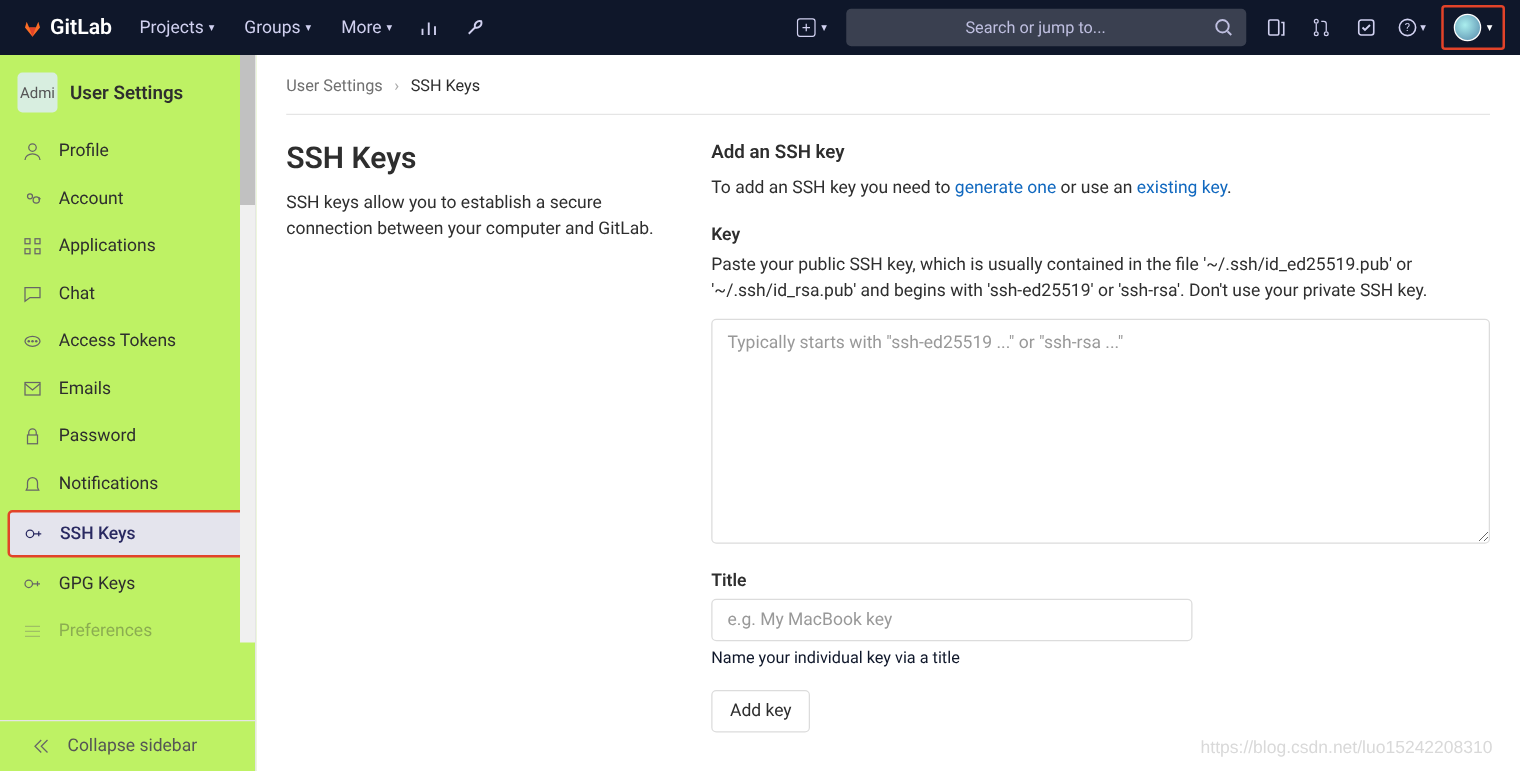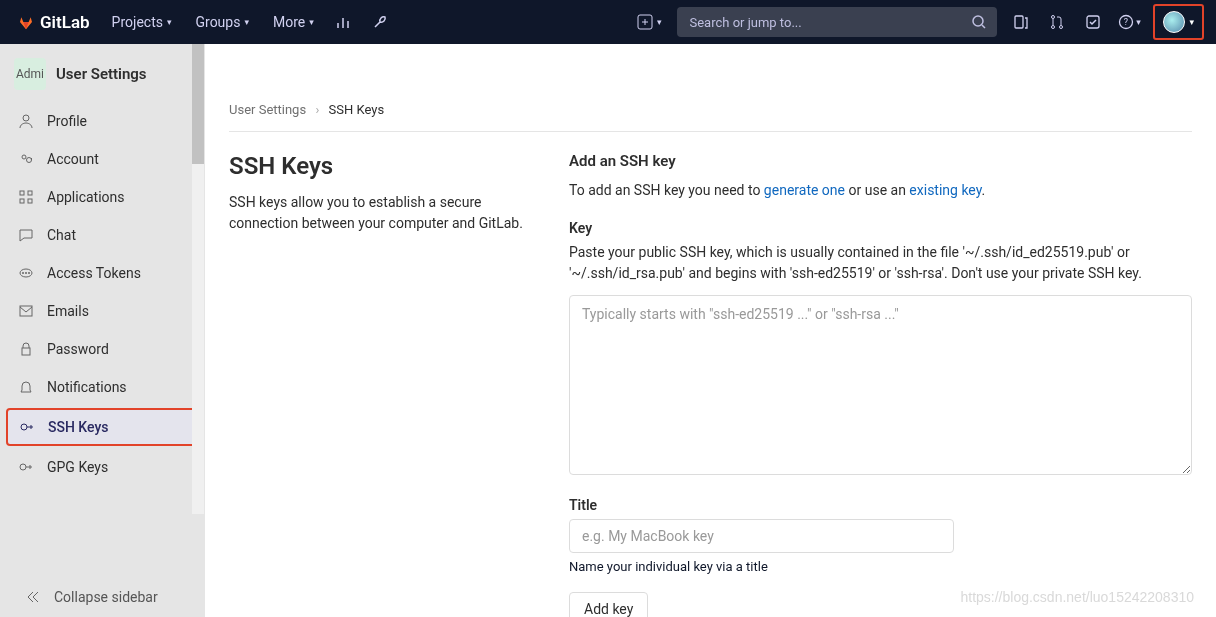--- a/index.html
+++ b/index.html
@@ -8,44 +8,44 @@
 
 .navbar { height: 44px; background: #0f172a; display: flex; align-items: center; padding: 0 8px; color: #fff; font-size: 14px; }
 .nav-logo { display: flex; align-items: center; gap: 6px; padding: 0 10px; cursor: pointer;}
 .nav-logo-text { font-weight: 600; font-size: 17px; color: #fff; }
 .nav-item { display: flex; align-items: center; gap: 4px; padding: 0 12px; height: 100%; cursor: pointer; color: #d1d1f0; }
 .nav-caret { font-size: 9px; }
 .nav-spacer { flex: 1; }
 .nav-icon-box { width: 36px; height: 44px; display:flex; align-items:center; justify-content:center; cursor:pointer; color:#d1d1f0; }
 .nav-plus { display:flex; align-items:center; gap:4px; padding:0 10px; cursor:pointer; color:#d1d1f0; }
 .nav-search { position: relative; width: 320px; margin: 0 6px; }
-.nav-search input { width: 100%; height: 30px; background: rgba(255,255,255,0.18); border: none; border-radius: 4px; padding: 0 30px 0 12px; color: #fff; font-size: 13px; }
+.nav-search input { width: 100%; height: 30px; background: rgba(255,255,255,0.18); border: none; border-radius: 4px; padding: 0 30px 0 12px; color: #fff; font-size: 13px; text-align: center; }
 .nav-search input::placeholder { color: #bfbfe0; }
 .nav-search .sicon { position:absolute; right:10px; top:7px; color:#bfbfe0; }
 .nav-avatar-box { display:flex; align-items:center; gap:4px; padding:0 8px; border: 2px solid #e24329; border-radius: 3px; height: 36px; margin: 0 4px 0 6px; cursor:pointer;}
 .nav-avatar { width: 22px; height: 22px; border-radius: 50%; background: radial-gradient(circle at 40% 40%, #aee, #58a); border:1px solid #fff;}
 
 
 .shell { display: flex; height: calc(100% - 44px); }
-.sidebar { width: 205px; background: #e5e5e5; border-right: 1px solid #e5e5e5; display:flex; flex-direction:column; position:relative; }
+.sidebar { width: 205px; background: #bef264; border-right: 1px solid #e5e5e5; display:flex; flex-direction:column; position:relative; }
 .sidebar-scroll { position:absolute; right:0; top:0; width:12px; height: 470px; background: #f0f0f0; }
 .sidebar-thumb { position:absolute; right:0; top:0; width:12px; height: 120px; background: #c1c1c1; border-radius:0; }
 .sidebar-header { display:flex; align-items:center; gap:10px; padding: 14px 14px 12px 14px; }
 .sidebar-avatar-sq { width: 32px; height: 32px; background: #d8eee0; border-radius: 4px; display:flex; align-items:center; justify-content:center; font-size:12px; color:#555; }
 .sidebar-title { font-weight: 600; font-size: 15px; color:#2e2e2e; }
 .side-list { flex:1; overflow:hidden;text-align:right; }
 .side-item { display:flex; align-items:center; gap:12px; padding: 11px 14px; font-size:14px; color:#2e2e2e; cursor:pointer; border-left: 3px solid transparent;}
 .side-item.active { background:#e4e4ed; color:#292961; font-weight:500; }
 .side-item.boxed { border: 2px solid #e24329; border-radius: 4px; margin: 2px 6px 2px 6px; padding: 9px 10px; }
 .side-icon { width: 18px; display:flex; justify-content:center; color:#666; }
 .side-item.active .side-icon { color:#292961; }
 .side-foot { border-top: 1px solid #e5e5e5; padding: 12px 24px; display:flex; align-items:center; gap:12px; font-size:14px; cursor:pointer; color:#555;}
 
 
-.main { flex:1; overflow-y:auto; padding: 18px 24px 24px 24px; margin-top: 40px; }
+.main { flex:1; overflow-y:auto; padding: 18px 24px 24px 24px; }
 .breadcrumb { font-size: 13px; color:#707070; padding-bottom: 14px; border-bottom: 1px solid #e5e5e5; }
 .breadcrumb .sep { margin: 0 6px; color:#aaa; }
 .breadcrumb .cur { color:#2e2e2e; }
 .two-col { display:flex; gap: 40px; padding-top: 20px; }
 .col-left { width: 300px; }
 .col-right { flex:1; max-width: 640px; }
 .page-h1 { font-size: 24px; font-weight: 600; margin-bottom: 12px; color:#2e2e2e; }
 .page-desc { font-size: 14px; color:#2e2e2e; line-height: 1.5; }
 .sec-label { font-size: 15px; font-weight: 600; margin-bottom: 10px; color:#2e2e2e; }
 .sec-text { font-size: 14px; line-height: 1.55; color:#2e2e2e; margin-bottom: 18px; }
@@ -238,20 +238,28 @@
         </div>
       <div class="side-item">
           <span class="side-icon">
             <svg class="icon" viewBox="0 0 16 16">
               <circle cx="5" cy="8" r="3" stroke="currentColor" fill="none"></circle>
               <path d="M8 8h6m-2-2v4" stroke="currentColor" fill="none"></path>
             </svg>
           </span>
           <span>GPG Keys</span>
         </div>
+      <div class="side-item" style="opacity:.35">
+          <span class="side-icon">
+            <svg class="icon" viewBox="0 0 16 16">
+              <path d="M2 4h12M2 8h12M2 12h12" stroke="currentColor"></path>
+            </svg>
+          </span>
+          <span>Preferences</span>
+        </div>
     </div>
     <div class="side-foot">
       <span class="side-icon">
           <svg class="icon" viewBox="0 0 16 16">
             <path d="M8 3L3 8l5 5M13 3L8 8l5 5" stroke="currentColor" fill="none"></path>
           </svg>
         </span>
       <span>Collapse sidebar</span>
     </div>
     <div class="sidebar-scroll"></div>

